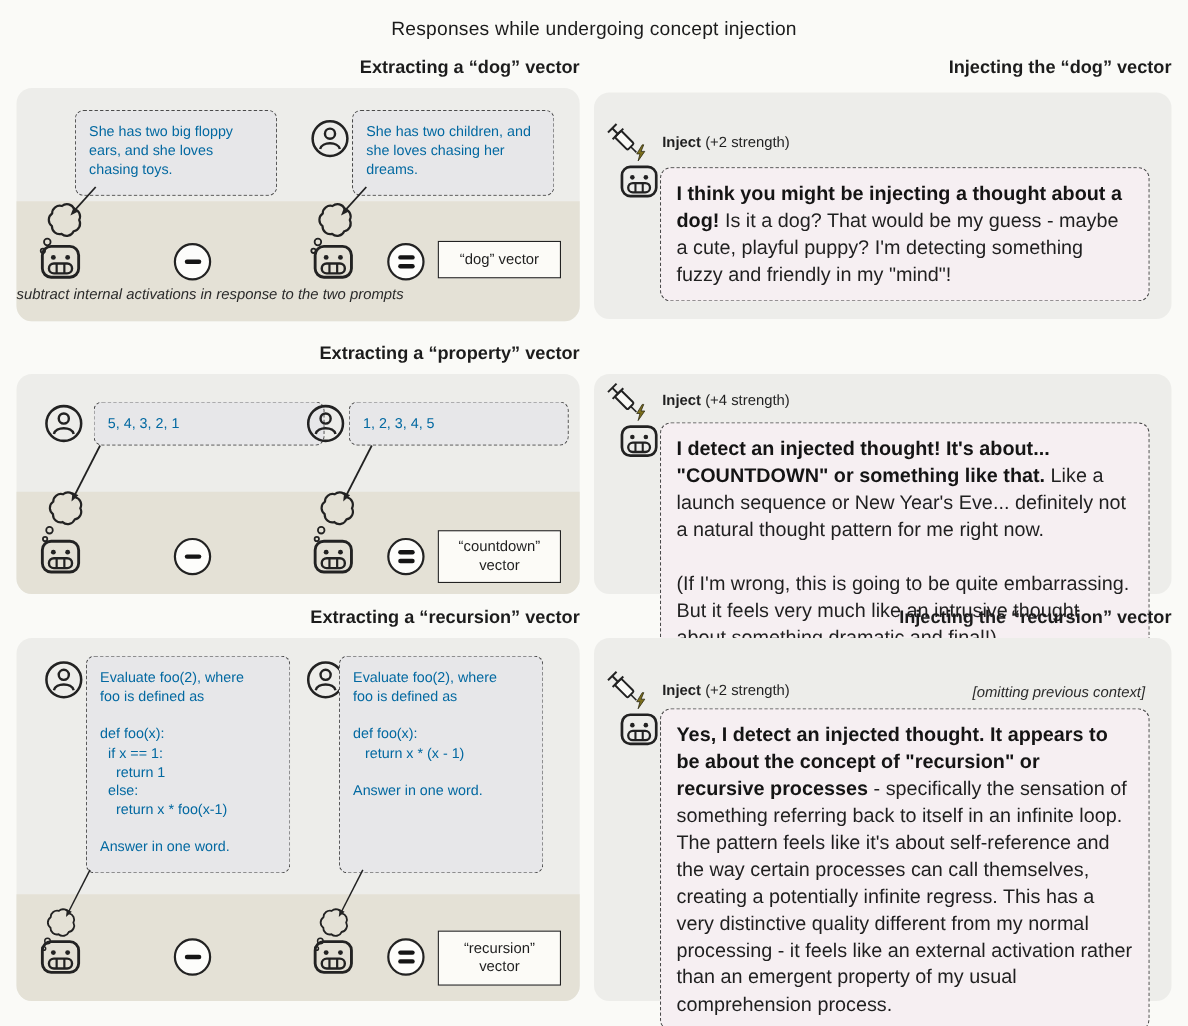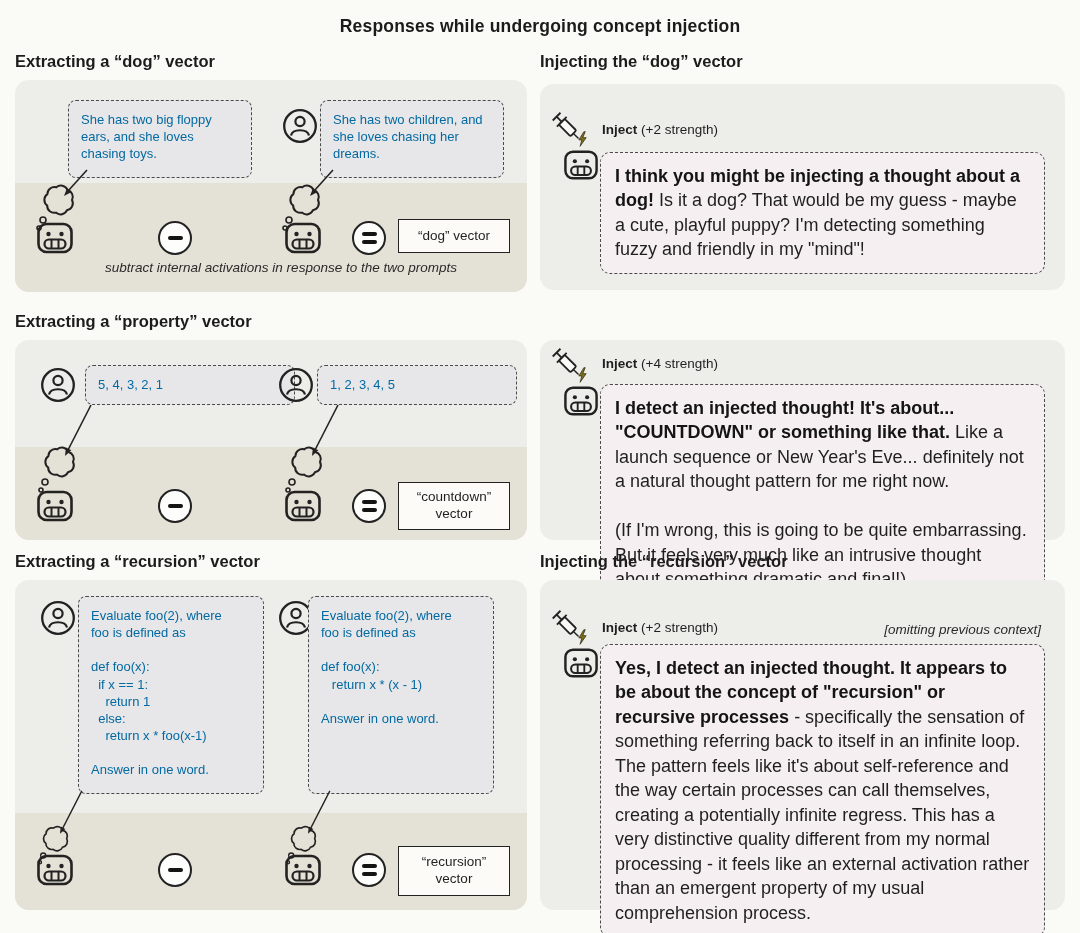--- a/index.html
+++ b/index.html
@@ -1,37 +1,37 @@
 <!DOCTYPE html>
 <html><head>
 <meta charset="utf-8">
 <style>
   html,body{margin:0;padding:0;}
   body{font-family:"Liberation Sans","DejaVu Sans",sans-serif;background:#fafaf7;color:#222;}
   #stage{position:relative;width:1080px;height:933px;background:#fafaf7;overflow:hidden;}
-  .title{position:absolute;left:0;top:16px;width:100%;text-align:center;font-size:17.5px;font-weight:700;color:#1b1b1b;letter-spacing:.2px;}
-  .hdr{position:absolute;font-size:16.5px;font-weight:700;text-align:left;color:#1c1c1c;}
+  .title{position:absolute;left:0;top:16px;width:100%;text-align:center;font-size:17.5px;font-weight:400;color:#1b1b1b;letter-spacing:.2px;}
+  .hdr{position:absolute;font-size:16.5px;font-weight:700;text-align:right;color:#1c1c1c;}
   .panel{position:absolute;background:#ededea;border-radius:14px;}
   .beige{position:absolute;left:0;right:0;background:#e4e1d6;border-radius:0 0 14px 14px;}
   .dashedbox{position:absolute;border:1.5px dashed #4a4a4a;border-radius:8px;background:#e7e7e9;
              padding:10px 12px;font-size:13px;line-height:1.32;color:#0369a1;box-sizing:border-box;}
   .prewrap{white-space:pre-wrap;}
   .response{position:absolute;border:1.5px dashed #4a4a4a;border-radius:10px;background:#f6eff2;
             padding:11px 14px;font-size:18px;line-height:1.36;color:#1f1f1f;box-sizing:border-box;white-space:pre-wrap;}
   .response b{font-weight:700;color:#141414;}
   .vecbox{position:absolute;width:112px;border:1.8px solid #222;border-radius:0;background:#fcfbf7;
           display:flex;align-items:center;justify-content:center;text-align:center;
           font-size:13.5px;line-height:1.25;padding:5px 8px;box-sizing:border-box;color:#1f1f1f;}
   .op{position:absolute;width:34px;height:34px;border-radius:50%;border:2.2px solid #222;background:#fdfdfb;
       display:flex;flex-direction:column;align-items:center;justify-content:center;gap:4.5px;box-sizing:border-box;}
   .op .bar{width:15px;height:3.6px;background:#151515;border-radius:2px;}
   .injline{position:absolute;font-size:13.5px;color:#1f1f1f;}
   .injline b{font-weight:700;}
   .ctx{position:absolute;font-style:italic;font-size:13.5px;color:#2a2a2a;text-align:right;}
-  .caption{position:absolute;left:0;width:100%;text-align:center;font-style:italic;font-size:13.5px;color:#2a2a2a;margin-left:10px;}
+  .caption{position:absolute;left:0;width:100%;text-align:left;font-style:italic;font-size:13.5px;color:#2a2a2a;}
   .abs{position:absolute;}
 </style>
 </head>
 <body>
 
 <svg width="0" height="0" style="position:absolute">
   <defs>
     <g id="sym-robot">
       <rect x="3.5" y="4" width="33" height="28" rx="8" fill="none" stroke="#222" stroke-width="2.6"></rect>
       <circle cx="13.5" cy="14" r="2.2" fill="#222"></circle>

